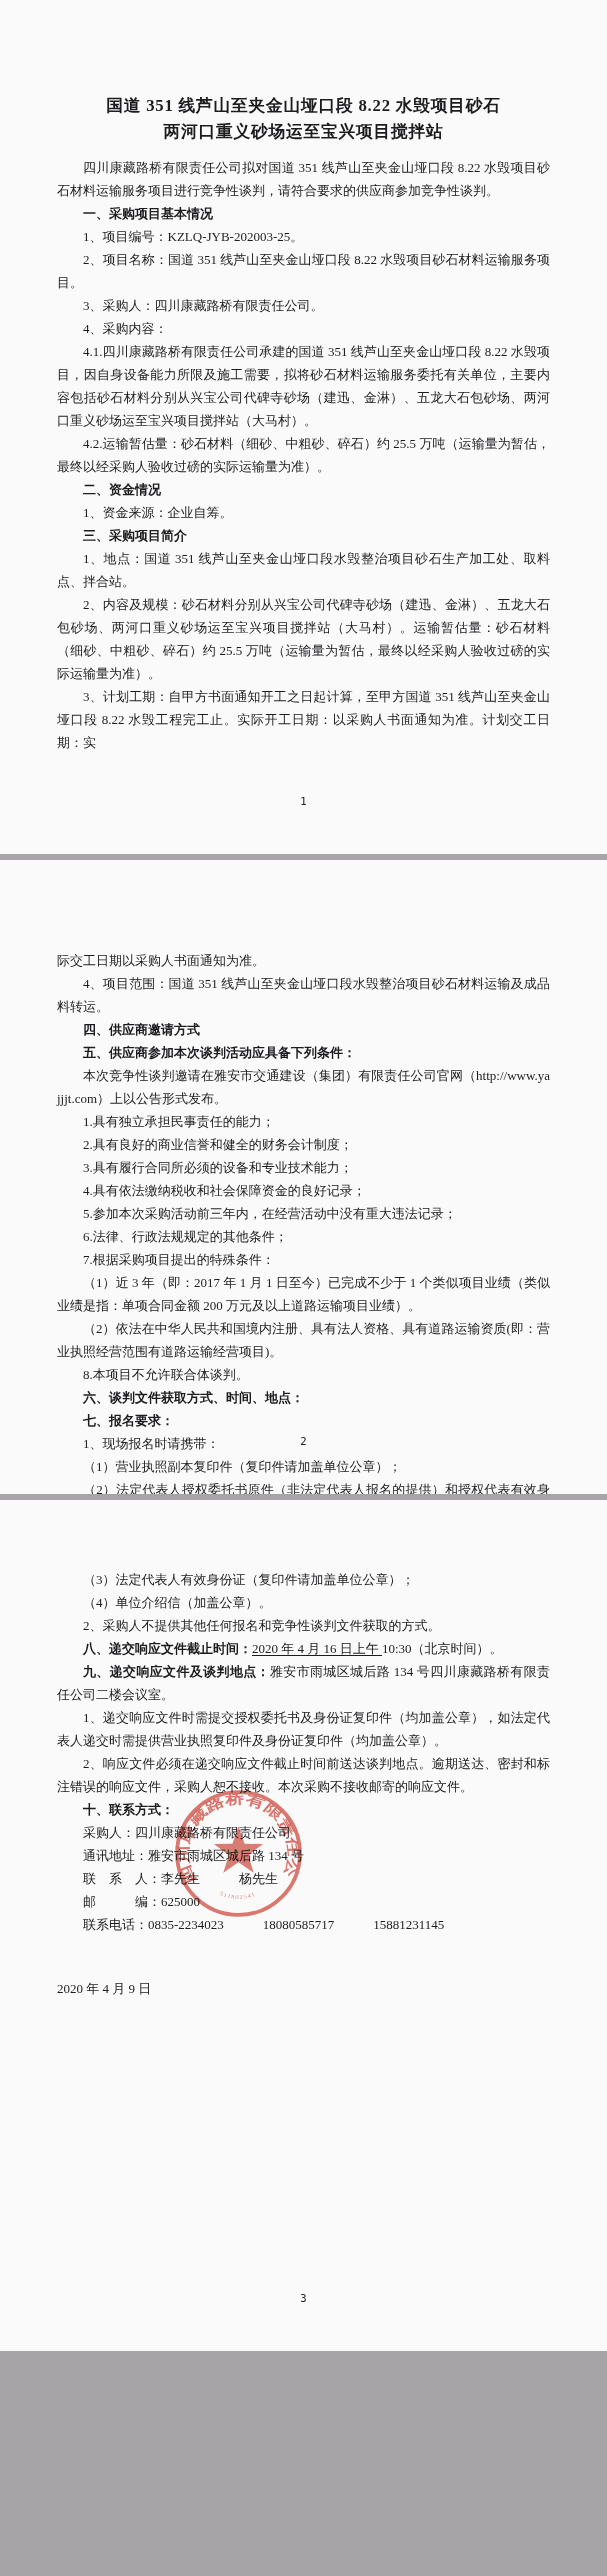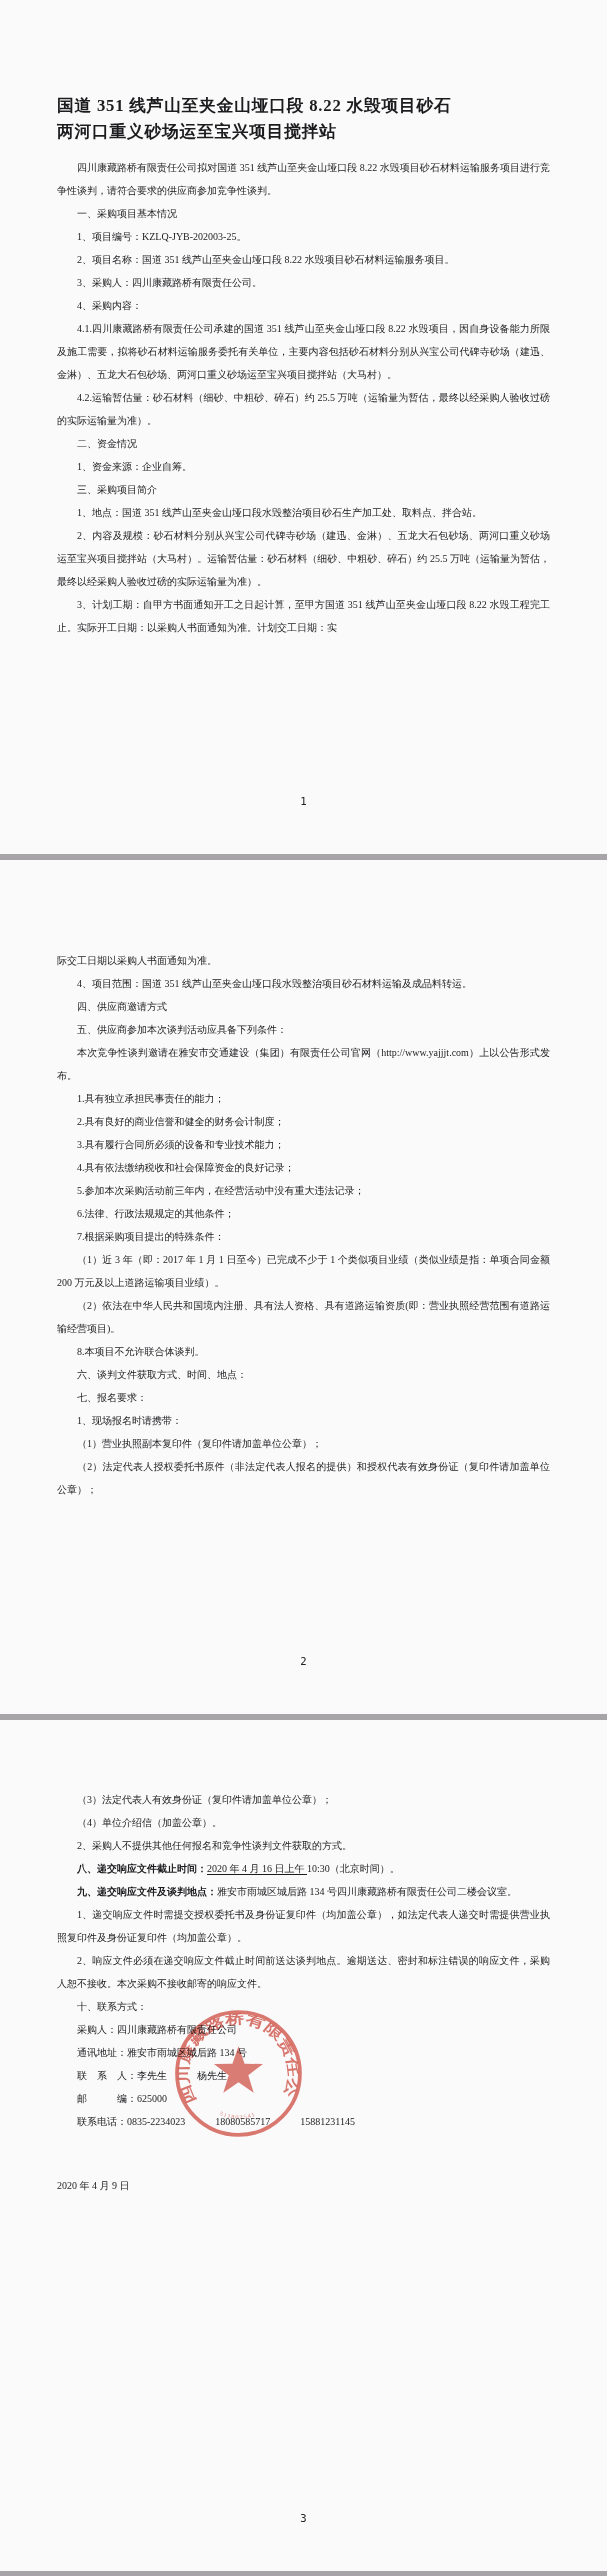--- a/index.html
+++ b/index.html
@@ -12,39 +12,39 @@
   .doc { width:607px; }
   .page {
     position:relative;
     width:607px;
     background:#fbfafb;
     padding-left:57px;
     padding-right:57px;
     overflow:hidden;
   }
   .page-1 { height:854px; padding-top:93px; }
-  .page-2 { height:854px; padding-top:89px; margin-top:6px; }
+  .page-2 { height:634px; padding-top:89px; margin-top:6px; }
   .page-3 { height:851px; padding-top:68px; margin-top:6px; }
   .title { margin-bottom:10.6px; }
   .title .tl {
     display:block;
-    text-align:left;
+    text-align:center;
     font-size:16.7px;
     line-height:26px;
     font-weight:bold;
     letter-spacing:0.8px;
   }
   .para {
-    font-size:10px;
+    font-size:13px;
     line-height:23px;
     text-align:justify;
     text-indent:2em;
     word-break:break-all;
   }
-  .bold { font-weight:normal; }
+  .bold { font-weight:bold; }
   .noindent { text-indent:0; }
   .ul-date { text-decoration:underline; text-underline-offset:2.3px; }
   .date-line {
     text-align:left;
     text-indent:0;
     padding-right:39px;
     margin-top:41px;
   }
   .page-num {
     position:absolute;

